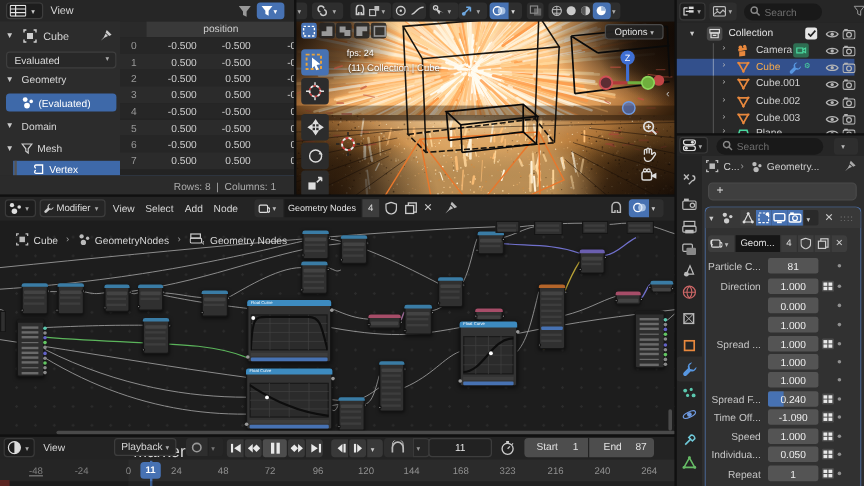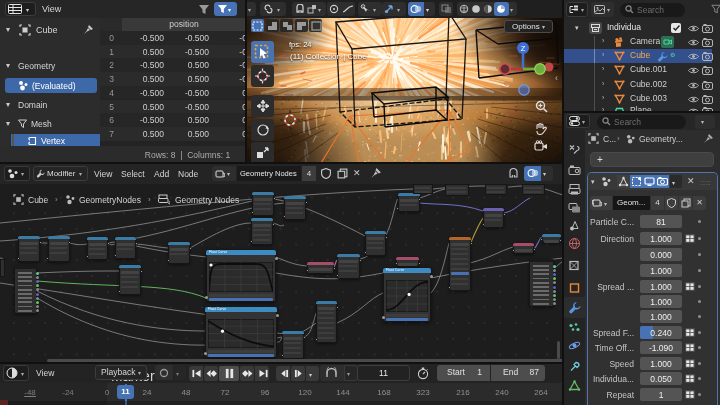--- a/index.html
+++ b/index.html
@@ -37,20 +37,21 @@
   <div class="abs" style="left:0;top:18px;width:100px;height:128px;background:#2c2c2c;"></div>
   <div class="abs" style="left:6px;top:25px;color:#c9c9c9;font-size:8px;">▾</div>
   <svg class="abs" style="left:19px;top:24px" width="12" height="12" viewBox="0 0 12 12">
     <path d="M1 3 V1 H3 M9 1 H11 V3 M11 9 V11 H9 M3 11 H1 V9" fill="none" stroke="#cfcfcf" stroke-width="1.2"></path>
     <rect x="3.5" y="3.5" width="5" height="5" fill="#cfcfcf"></rect>
   </svg>
   <div class="abs txt" style="left:36px;top:25px;">Cube</div>
   <svg class="abs" style="left:83px;top:24px" width="11" height="11" viewBox="0 0 11 11">
     <path d="M6 1 L10 5 L8 6 L5 3 Z M5 4 L7 6 L4 7.5 L1 10 L3.5 7 Z" fill="#ccc"></path>
   </svg>
+  <div class="abs" style="left:5px;top:43px;width:92px;height:14px;background:#282828;border:1px solid #3e3e3e;border-radius:3px;color:#dadada;font-size:8.5px;line-height:12px;padding-left:6px;">Evaluated<span style="float:right;margin-right:5px;font-size:6px;color:#aaa;">▾</span></div>
   <div class="abs" style="left:6px;top:61px;color:#c9c9c9;font-size:8px;">▾</div>
   <div class="abs txt" style="left:18px;top:61px;font-size:8.5px;">Geometry</div>
   <div class="abs" style="left:5px;top:78px;width:92px;height:15px;background:#3e69a9;border-radius:3px;"></div>
   <svg class="abs" style="left:18px;top:80px" width="11" height="11" viewBox="0 0 11 11">
     <circle cx="3" cy="3" r="2" fill="#fff"></circle>
       <circle cx="8" cy="4.5" r="1.5" fill="#fff"></circle>
       <circle cx="4.5" cy="8" r="2.4" fill="#fff"></circle>
   </svg>
   <div class="abs" style="left:32px;top:81px;color:#fff;font-size:8.5px;">(Evaluated)</div>
   <div class="abs" style="left:6px;top:100px;color:#c9c9c9;font-size:8px;">▾</div>
@@ -2014,21 +2015,21 @@
 <svg class="abs" style="left:148px;top:4px" width="10" height="10" viewBox="0 0 12 11">
       <path d="M1 1 H11 L7.5 5.5 V10 L4.5 8.5 V5.5 Z" fill="none" stroke="#999"></path>
     </svg>
 <div class="abs" style="left:12px;top:24px;color:#ccc;font-size:7px;">▾</div>
 <div class="abs" style="left:26px;top:22px;width:13px;height:12px;background:#4a4a4a;border-radius:3px;"></div>
 <svg class="abs" style="left:28px;top:24px" width="9" height="8" viewBox="0 0 9 8">
       <rect x="0.5" y="0.5" width="8" height="3" fill="none" stroke="#ddd"></rect>
       <rect x="1.5" y="3.5" width="6" height="4" fill="none" stroke="#ddd"></rect>
       <line x1="3" y1="5.5" x2="6" y2="5.5" stroke="#ddd"></line>
     </svg>
-<div class="abs" style="left:44px;top:22px;color:#e3e3e3;font-size:8.5px;">Individua</div>
+<div class="abs" style="left:44px;top:22px;color:#e3e3e3;font-size:8.5px;">Collection</div>
 <div class="abs" style="left:108px;top:23px;width:10px;height:10px;background:#e6e6e6;border-radius:2px;"></div>
 <svg class="abs" style="left:109.5px;top:25px" width="7" height="6" viewBox="0 0 7 6">
       <path d="M0.5 3 L2.5 5 L6.5 0.5" fill="none" stroke="#222" stroke-width="1.4"></path>
     </svg>
 <svg class="abs" style="left:125px;top:24px" width="11" height="9" viewBox="0 0 11 9">
       <path d="M0.5 4.5 C2.5 1.5 8.5 1.5 10.5 4.5 C8.5 7.5 2.5 7.5 0.5 4.5 Z" fill="none" stroke="#b5b5b5"></path>
       <circle cx="5.5" cy="4.5" r="1.4" fill="#b5b5b5"></circle>
     </svg>
     <svg class="abs" style="left:139px;top:24px" width="11" height="9" viewBox="0 0 11 9">
       <rect x="0.5" y="1.5" width="10" height="7" rx="1.5" fill="none" stroke="#b5b5b5"></rect>

